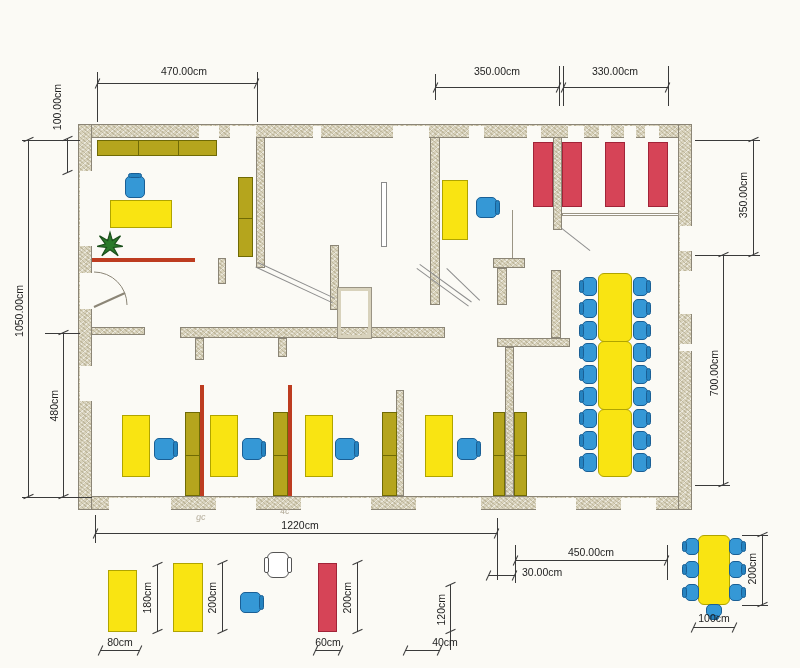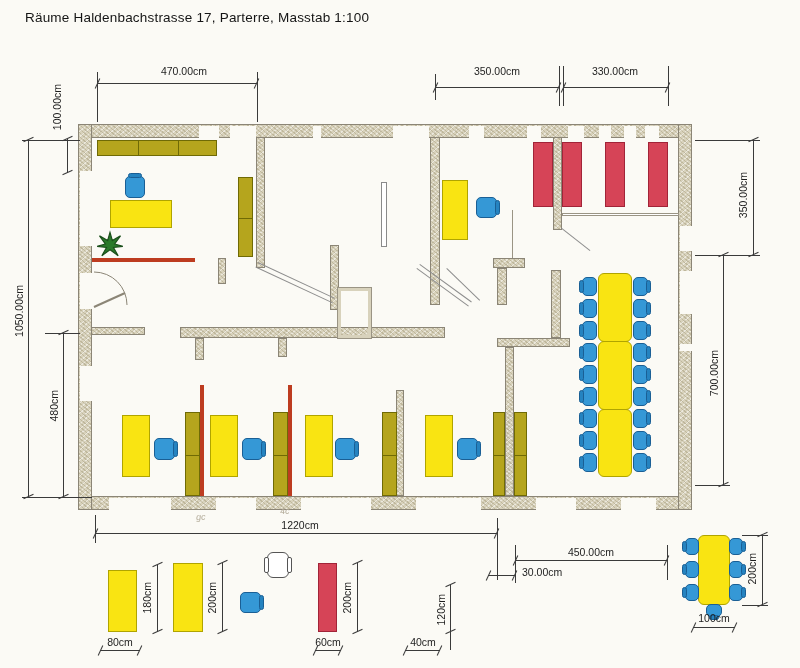--- a/index.html
+++ b/index.html
@@ -50,21 +50,20 @@
   .dlab{position:absolute;font-size:10.5px;line-height:1.1;color:#1d1d1d;white-space:nowrap}
   .dlab.c{transform:translateX(-50%)}
   .dlab.v{writing-mode:vertical-rl;transform:rotate(180deg)}
   .note{position:absolute;font-size:9px;font-style:italic;color:#b3ab99;transform:rotate(-4deg)}
 </style>
 </head>
 <body>
 
 <div class="page">
 
-  <div class="title" style="left:25px;top:10px">Räume Haldenbachstrasse 17, Parterre, Masstab 1:100</div>
 
   <div class="abs" style="left:78px;top:124px;width:614px;height:386px">
 
     <div class="band" style="left:0;top:0;width:614px;height:14px">
       <div class="win" style="left:120px;top:1px;width:20px;height:12px"></div>
       <div class="win" style="left:151px;top:1px;width:26px;height:12px"></div>
       <div class="win" style="left:234px;top:1px;width:8px;height:12px"></div>
       <div class="win" style="left:314px;top:1px;width:36px;height:12px"></div>
       <div class="win" style="left:390px;top:1px;width:15px;height:12px"></div>
       <div class="win" style="left:448px;top:1px;width:14px;height:12px"></div>
@@ -311,21 +310,21 @@
   <div class="dimv" style="left:450px;top:585px;height:47px">
       <i class="t1"></i>
       <i class="t2"></i>
     </div>
   <div class="extv" style="left:450px;top:632px;height:18px"></div>
   <div class="dlab v" style="left:436px;top:594px">120cm</div>
   <div class="dimh" style="left:405px;top:650px;width:35px">
       <i class="t1"></i>
       <i class="t2"></i>
     </div>
-  <div class="dlab c" style="left:423px;top:637px">40cm</div>
+  <div class="dlab c" style="left:445px;top:637px">40cm</div>
 
   <div class="yellow rt" style="left:698px;top:535px;width:32px;height:70px"></div>
   <div class="chair bl" style="left:685px;top:538px;width:14px;height:17px"></div>
   <div class="chair bl" style="left:685px;top:561px;width:14px;height:17px"></div>
   <div class="chair bl" style="left:685px;top:584px;width:14px;height:17px"></div>
   <div class="chair br" style="left:729px;top:538px;width:14px;height:17px"></div>
   <div class="chair br" style="left:729px;top:561px;width:14px;height:17px"></div>
   <div class="chair br" style="left:729px;top:584px;width:14px;height:17px"></div>
   <div class="chair bb" style="left:706px;top:604px;width:16px;height:13px"></div>
   <div class="dimv" style="left:762px;top:535px;height:70px">

